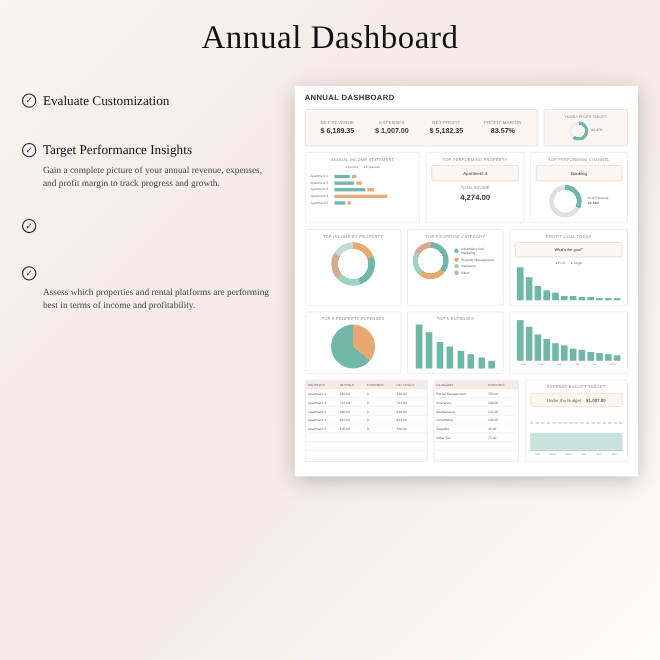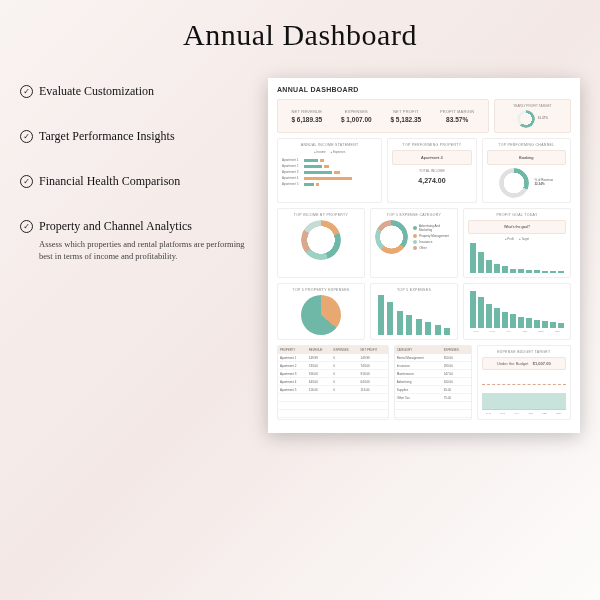--- a/index.html
+++ b/index.html
@@ -63,31 +63,30 @@
         <div class="hd">
             <span class="check">✓</span>
             <span class="name">Evaluate Customization</span>
           </div>
       </div>
       <div class="feat">
         <div class="hd">
             <span class="check">✓</span>
             <span class="name">Target Performance Insights</span>
           </div>
+        <div class="desc">Gain a complete picture of your annual revenue, expenses, and profit margin to track progress and growth.</div>
       </div>
       <div class="feat">
         <div class="hd">
             <span class="check">✓</span>
-            <span class="name">Financial Health Comparison</span>
           </div>
       </div>
       <div class="feat">
         <div class="hd">
             <span class="check">✓</span>
-            <span class="name">Property and Channel Analytics</span>
           </div>
         <div class="desc">Assess which properties and rental platforms are performing best in terms of income and profitability.</div>
       </div>
     </div>
 
     <div class="right">
       <div class="dash-title">ANNUAL DASHBOARD</div>
 
       <div class="row">
         <div class="card kpi-wrap">

